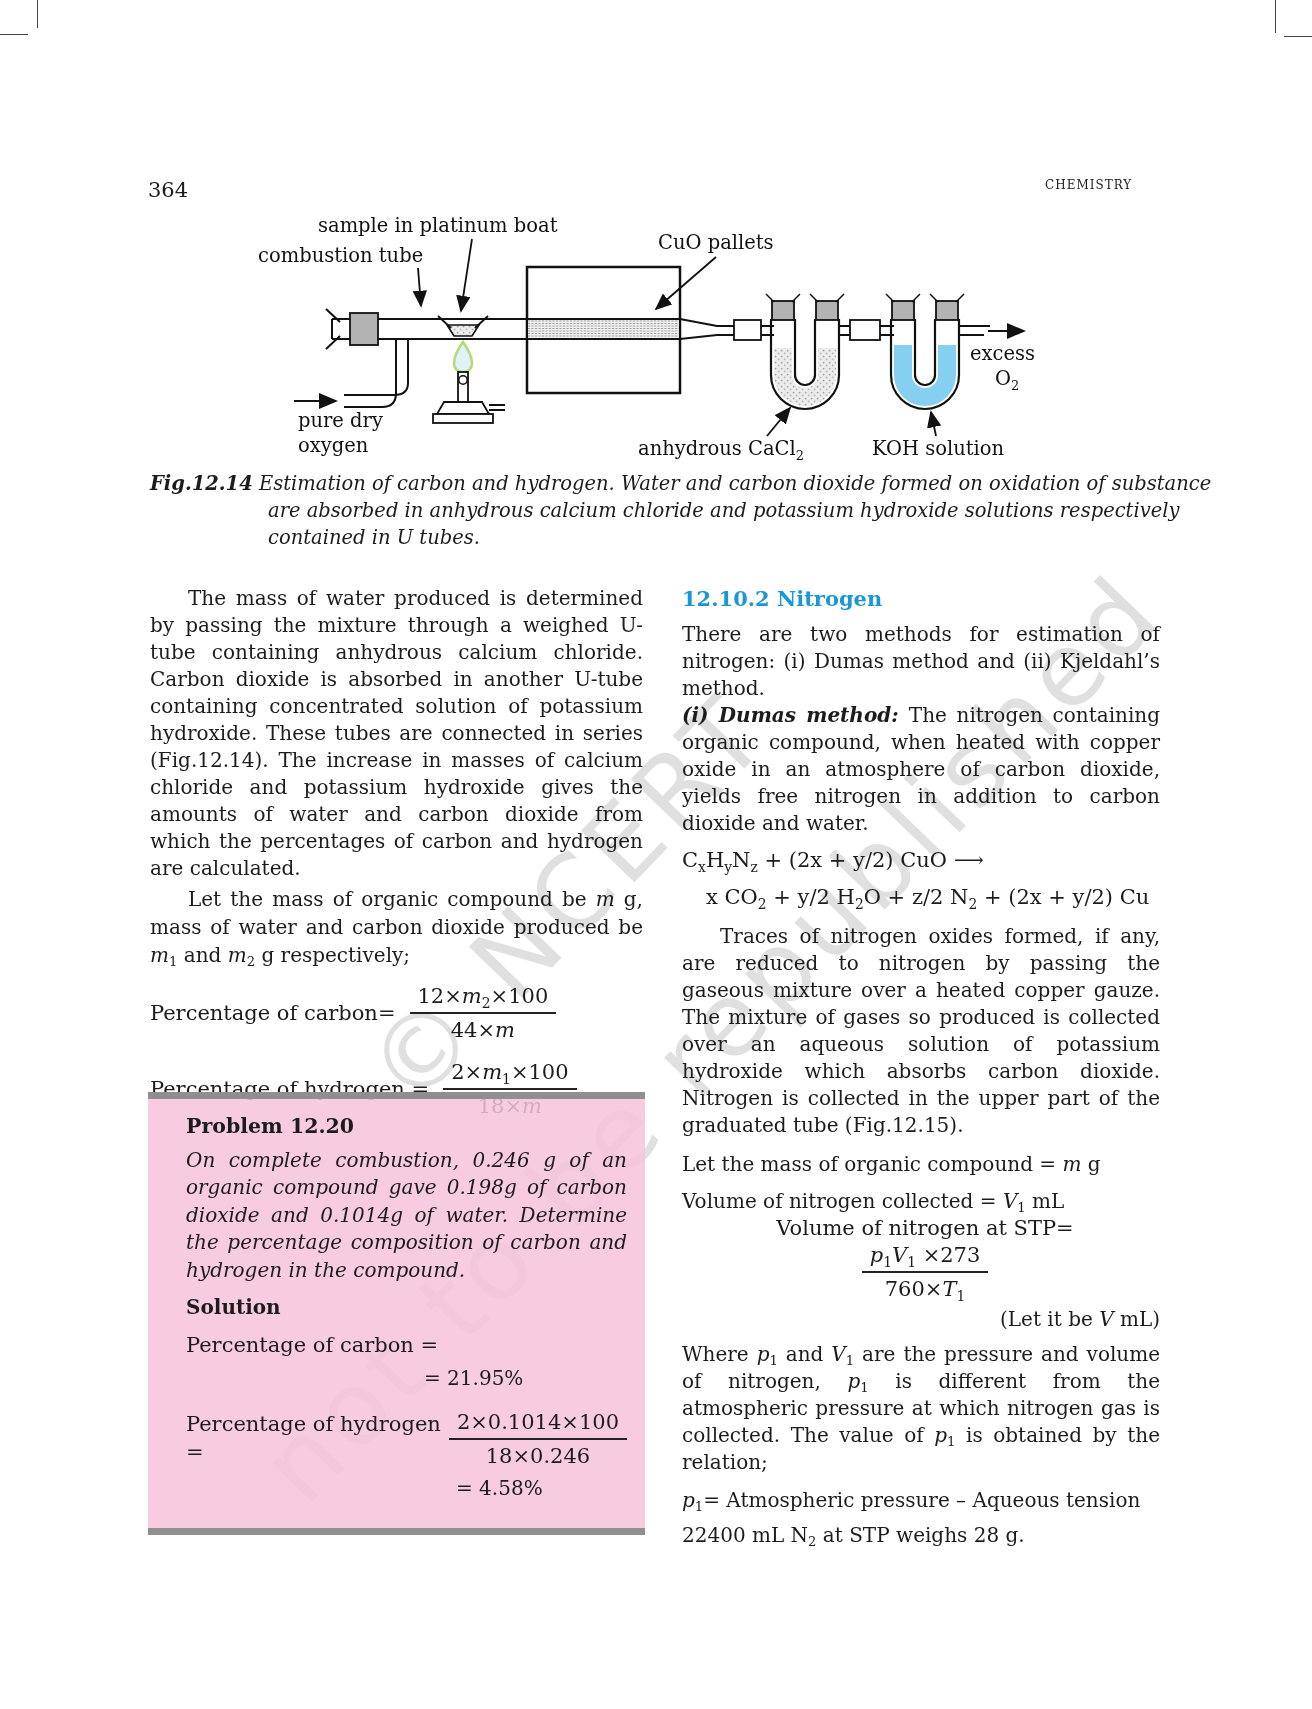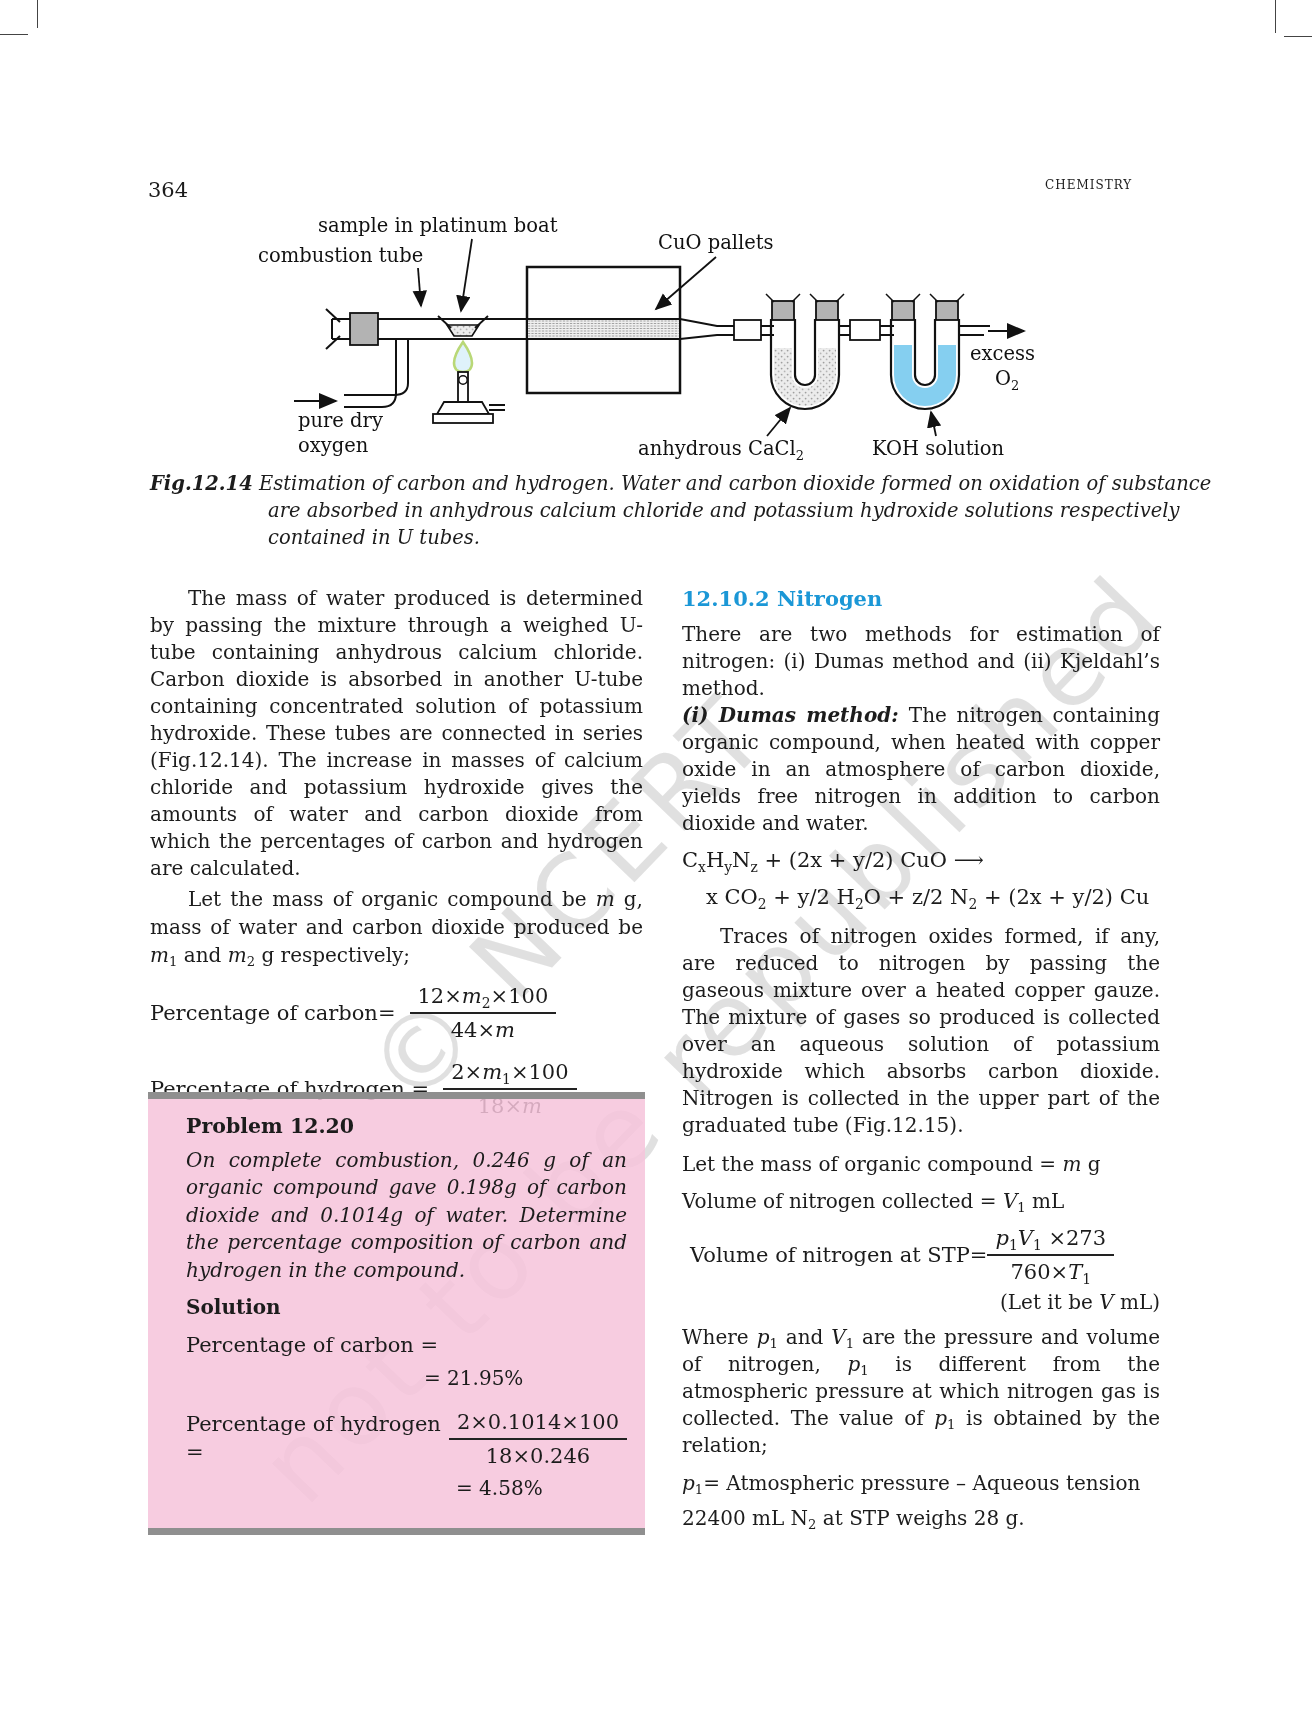--- a/index.html
+++ b/index.html
@@ -214,21 +214,21 @@
     <p><span class="boldital">(i) Dumas method: </span><span>The nitrogen containing organic compound, when heated with copper oxide in an atmosphere of carbon dioxide, yields free nitrogen in addition to carbon dioxide and water.</span></p>
 
     <div class="eqline" style="margin-top:8px;font-size:21px;"><span class="tok-t">C</span><span class="tok-s">x</span><span class="tok-t">H</span><span class="tok-s">y</span><span class="tok-t">N</span><span class="tok-s">z</span><span class="tok-t"> + (2x  +  y/2) CuO  ⟶</span></div>
     <div class="eqline" style="margin-top:6px;padding-left:24px;font-size:21px;"><span class="tok-t">x CO</span><span class="tok-s">2</span><span class="tok-t"> + y/2 H</span><span class="tok-s">2</span><span class="tok-t">O +  z/2 N</span><span class="tok-s">2</span><span class="tok-t"> + (2x + y/2) Cu</span></div>
 
     <p class="indent" style="margin-top:10px;">Traces of nitrogen oxides formed, if any, are reduced to nitrogen by passing the gaseous mixture over a heated copper gauze. The mixture of gases so produced is collected over an aqueous solution of potassium hydroxide which absorbs carbon dioxide.  Nitrogen is collected in the upper part of the graduated tube (Fig.12.15).</p>
 
     <div style="margin-top:12px;"><span class="tok-t">Let the mass of organic compound  = </span><span class="tok-v">m</span><span class="tok-t"> g</span></div>
     <div style="margin-top:10px;"><span class="tok-t">Volume of nitrogen collected = </span><span class="tok-v">V</span><span class="tok-s">1</span><span class="tok-t"> mL</span></div>
 
-    <div class="frow" style="margin-top:10px;padding-left:8px;">
+    <div class="frow" style="padding-left:8px;flex-direction:column;">
       <span>Volume of nitrogen at STP=</span>
       <span class="frac">
         <span class="num" style="display:block;"><span class="tok-v">p</span><span class="tok-s">1</span><span class="tok-v">V</span><span class="tok-s">1</span><span class="tok-t"> ×273</span></span>
         <span class="den" style="display:block;"><span class="tok-t">760×</span><span class="tok-v">T</span><span class="tok-s">1</span></span>
       </span>
     </div>
     <div class="rightalign" style="margin-top:4px;"><span class="tok-t">(Let it be </span><span class="tok-v">V</span><span class="tok-t"> mL)</span></div>
 
     <p style="margin-top:8px;"><span class="tok-t">Where </span><span class="tok-v">p</span><span class="tok-s">1</span><span class="tok-t"> and </span><span class="tok-v">V</span><span class="tok-s">1</span><span class="tok-t"> are the pressure and volume of nitrogen, </span><span class="tok-v">p</span><span class="tok-s">1</span><span class="tok-t"> is different from the atmospheric pressure at which nitrogen gas is collected.  The value of </span><span class="tok-v">p</span><span class="tok-s">1</span><span class="tok-t"> is obtained by the relation;</span></p>
     <div style="margin-top:11px;"><span class="tok-v">p</span><span class="tok-s">1</span><span class="tok-t">= Atmospheric pressure – Aqueous tension</span></div>

